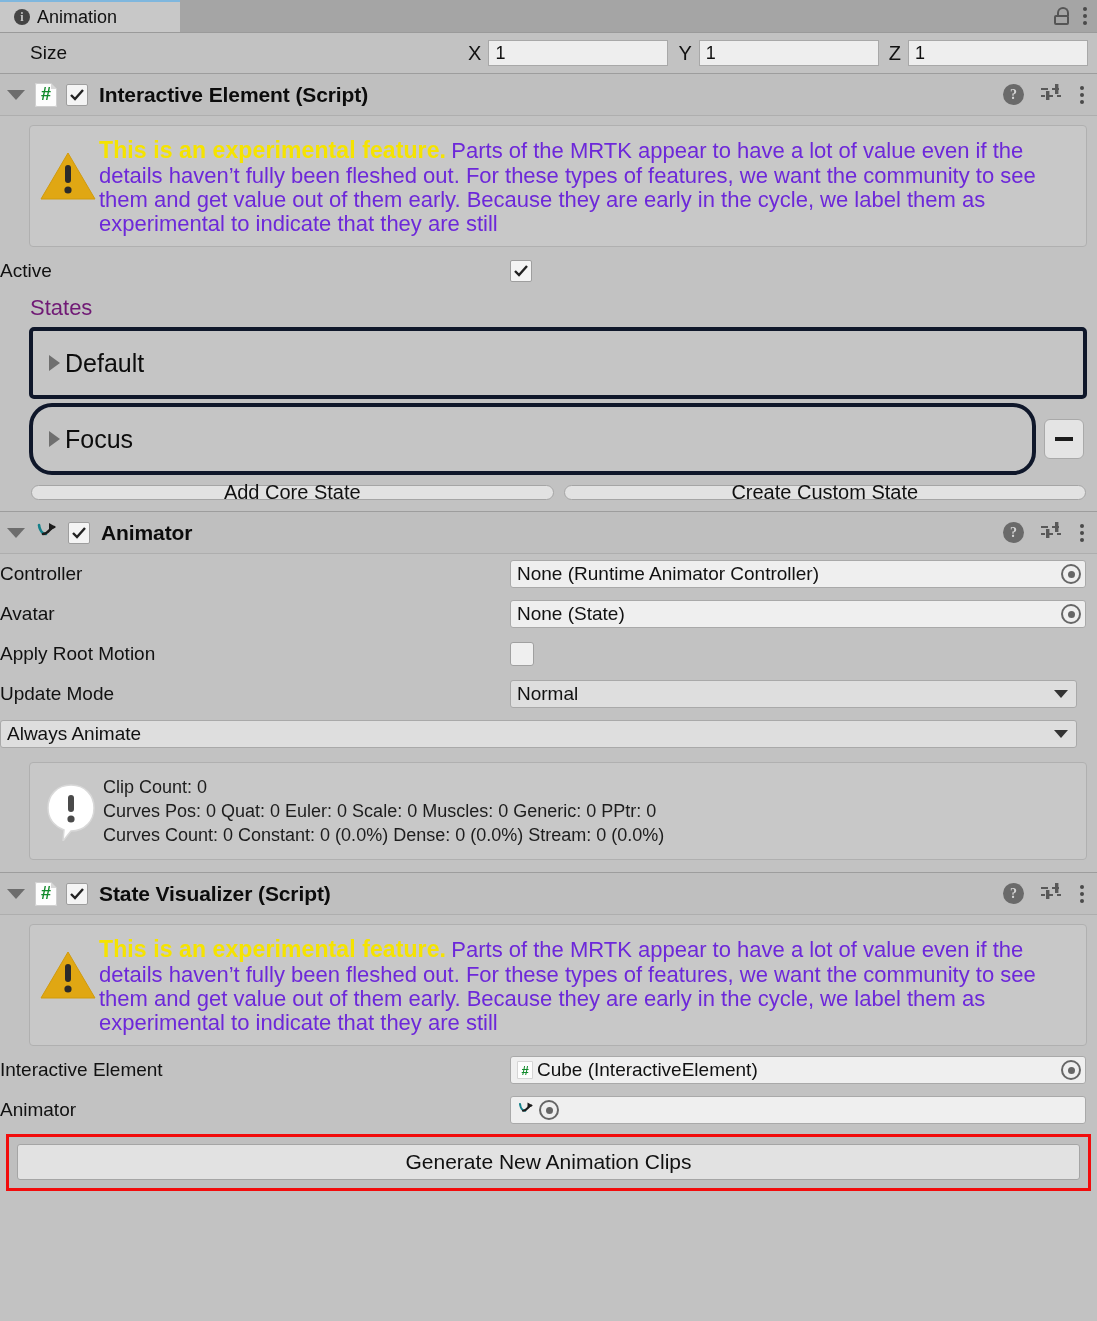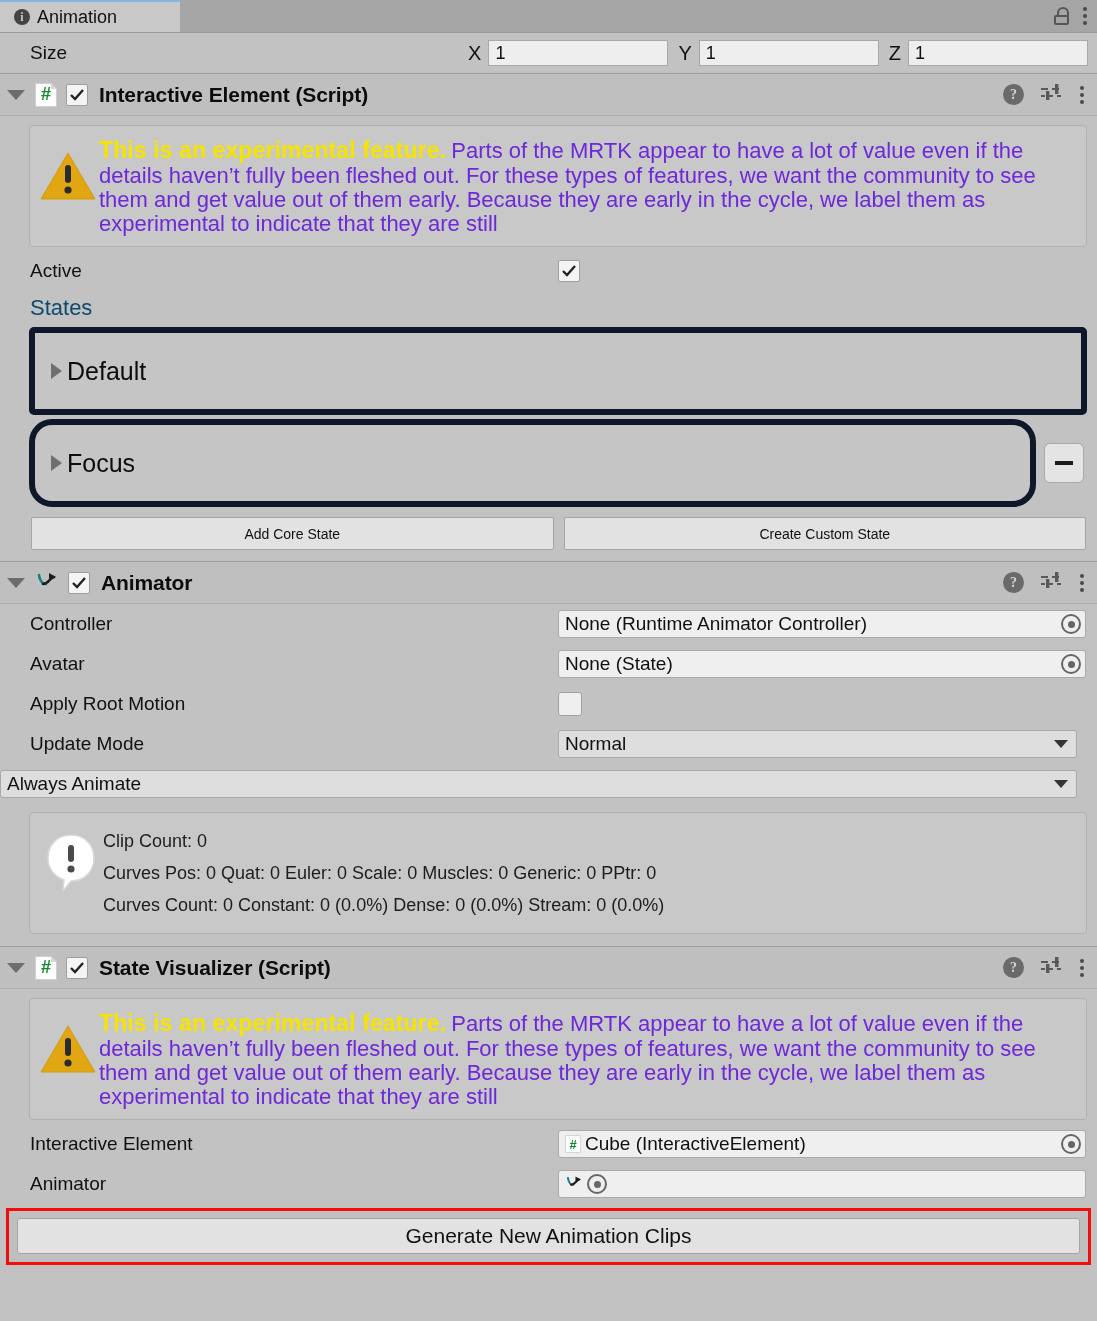--- a/index.html
+++ b/index.html
@@ -47,21 +47,21 @@
     border-radius:6px 6px 0 0;box-sizing:border-box;
   }
   .kebab{width:5px;display:flex;flex-direction:column;gap:3px;margin-right:3px;}
   .kebab i{width:4px;height:4px;border-radius:50%;background:#4a4a4a;display:block;}
 
   
   .row{
     display:flex;align-items:center;height:40px;padding:0 10px 0 0;
   }
   .lbl{
-    width:558px;box-sizing:border-box;padding-left:30px;font-size:19px;color:#111;
+    width:510px;box-sizing:border-box;font-size:19px;color:#111;
     white-space:nowrap;
   }
 
   
   .size-row{display:flex;align-items:center;height:40px;background:#c2c2c2;}
   .size-row .lbl{width:auto;padding-left:30px;flex:none;}
   .vec{display:flex;align-items:center;margin-left:auto;padding-right:9px;}
   .vec-group{display:flex;align-items:center;}
   .vec-axis{font-size:20px;color:#111;padding:0 7px 0 10px;}
   .vec-field{
@@ -126,59 +126,59 @@
   }
   .hb-body{font-size:22px;line-height:24px;color:#6d28d9;white-space:pre-line;margin-top:32px;}
 
   
   .infobox{
     margin:8px 10px 10px 29px;background:#c8c8c8;border:1px solid #b0b0b0;border-radius:4px;
     display:flex;align-items:flex-start;padding:10px 9px 12px 9px;box-sizing:border-box;
     min-height:78px;
   }
   .info-bubble{width:64px;flex:none;display:flex;align-items:center;justify-content:center;padding-top:8px;}
-  .infobox-text{font-size:18px;line-height:32px;color:#1d1d1d;white-space:pre-line;padding-top:2px;}
+  .infobox-text{font-size:18px;line-height:24px;color:#1d1d1d;white-space:pre-line;padding-top:2px;}
 
   
   .chk-field{
     width:22px;height:22px;background:#f4f4f4;border:1px solid #9e9e9e;border-radius:2px;
     display:flex;align-items:center;justify-content:center;box-sizing:border-box;
   }
   .chk-empty{
     width:24px;height:24px;background:#efefef;border:1px solid #a0a0a0;border-radius:3px;
     box-sizing:border-box;
   }
 
   
   .states-title{
-    padding:4px 0 6px 30px;font-size:22px;color:#0c4a6e;font-weight:normal;
+    padding:4px 0 6px 30px;font-size:22px;color:#701a75;font-weight:normal;
   }
   .state-box{
-    margin:0 10px 4px 29px;height:88px;background:#c5c5c5;border:6px solid #0f172a;border-radius:5px;
+    margin:0 10px 4px 29px;height:72px;background:#c5c5c5;border:4px solid #0f172a;border-radius:5px;
     display:flex;align-items:center;padding-left:16px;box-sizing:border-box;
   }
   .state-box.with-minus{margin-right:0;width:1007px;border-radius:23px;}
   .state-row{display:flex;align-items:center;}
   .tri-closed{
     width:0;height:0;border-top:8px solid transparent;border-bottom:8px solid transparent;
     border-left:11px solid #6f6f6f;margin-right:5px;
   }
   .state-name{font-size:25px;color:#0c0c0c;}
   .minus-btn{
     width:40px;height:40px;margin-left:8px;background:#e4e4e4;border:1px solid #a9a9a9;
     border-radius:6px;display:flex;align-items:center;justify-content:center;box-sizing:border-box;
   }
   .minus-bar{width:18px;height:4px;background:#1b1b1b;}
 
   
   .btn-row{display:flex;gap:10px;padding:6px 11px 9px 31px;}
   .btn{
-    flex:1;height:33px;background:#e2e2e2;border:1px solid #a5a5a5;border-radius:2px;
+    flex:1;height:15px;background:#e2e2e2;border:1px solid #a5a5a5;border-radius:8px;
     display:flex;align-items:center;justify-content:center;
-    font-size:14px;color:#111;box-sizing:border-box;
+    font-size:20px;color:#111;box-sizing:border-box;
   }
 
   
   .field-obj{
     flex:1;height:28px;background:#efefef;border:1px solid #a9a9a9;border-radius:3px;
     display:flex;align-items:center;padding:0 4px 0 6px;box-sizing:border-box;font-size:19px;color:#111;
     margin-right:1px;
   }
   .field-obj .val{flex:1;white-space:nowrap;overflow:hidden;}
   .obj-pick{

